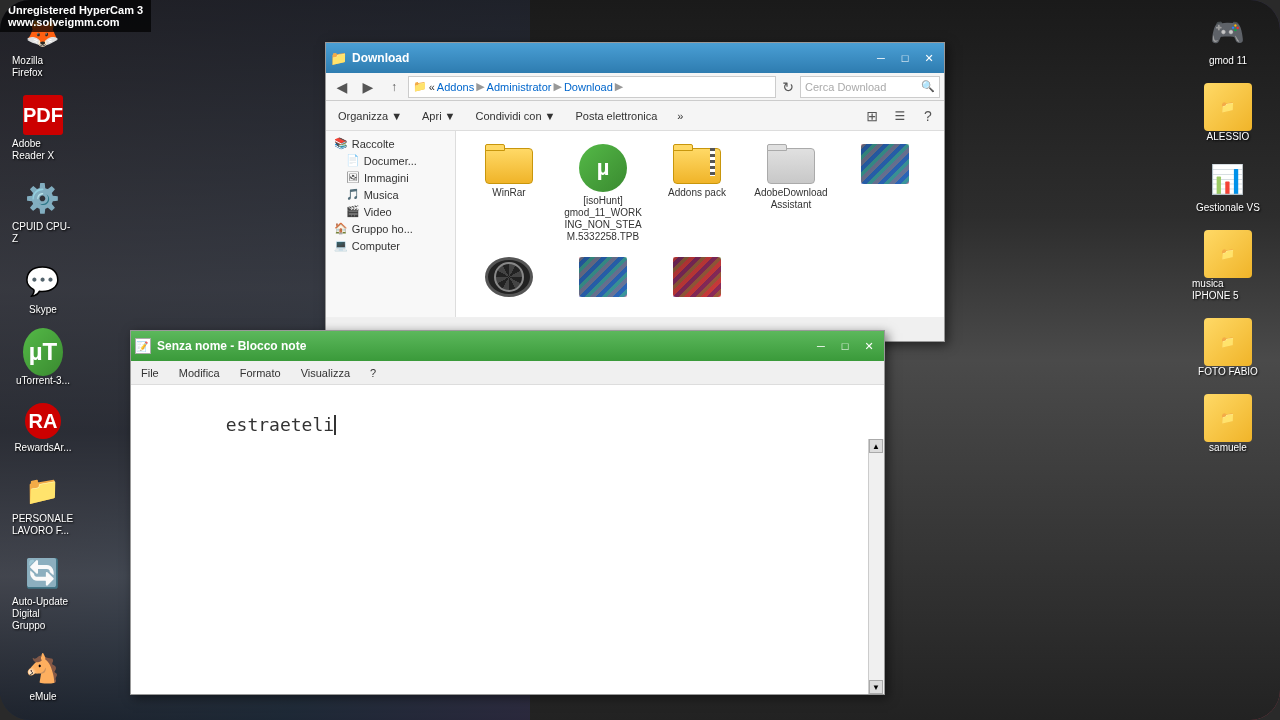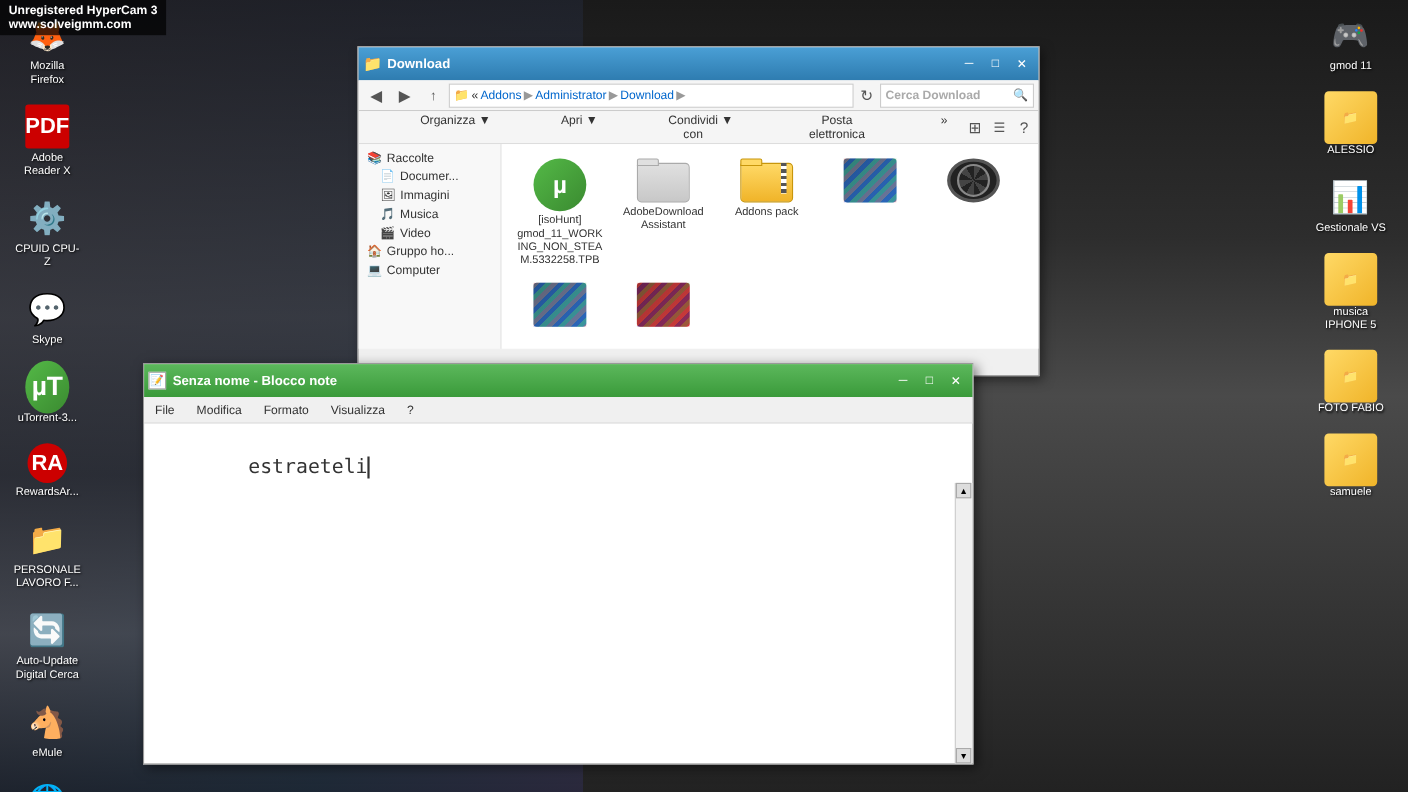--- a/index.html
+++ b/index.html
@@ -13,20 +13,21 @@
       position: relative;
     }
 
     
     .desktop {
       width: 100%;
       height: 100%;
       background: linear-gradient(135deg, #1a1a2e 0%, #16213e 30%, #0f3460 50%, #533483 70%, #e94560 100%);
       position: relative;
       overflow: hidden;
+      border-radius: 30px;
     }
 
     
     .desktop::before {
       content: '';
       position: absolute;
       right: 0;
       top: 0;
       width: 100%;
       height: 100%;
@@ -61,21 +62,20 @@
       margin-bottom: 3px;
       display: flex;
       align-items: center;
       justify-content: center;
       font-size: 28px;
     }
 
     .icon-label {
       color: white;
       font-size: 10px;
-      text-align: center;
       text-shadow: 1px 1px 2px black;
       line-height: 1.2;
       word-break: break-word;
     }
 
     
     .watermark {
       position: absolute;
       top: 0;
       left: 0;
@@ -238,23 +238,22 @@
 
     .action-btn {
       height: 24px;
       padding: 0 8px;
       border: none;
       background: transparent;
       cursor: pointer;
       font-size: 11px;
       color: #333;
       display: flex;
-      align-items: flex-start;
+      align-items: center;
       gap: 3px;
-      margin-left: 44px;
     }
 
     
     .explorer-body {
       display: flex;
       height: calc(100% - 112px);
     }
 
     
     .explorer-sidebar {
@@ -462,21 +461,21 @@
       <div class="icon-label">RewardsAr...</div>
     </div>
 
     <div class="desktop-icon">
       <div class="icon-img">📁</div>
       <div class="icon-label">PERSONALE LAVORO F...</div>
     </div>
 
     <div class="desktop-icon">
       <div class="icon-img">🔄</div>
-      <div class="icon-label">Auto-Update Digital Cerca</div>
+      <div class="icon-label">Auto-Update Digital Gruppo</div>
     </div>
 
     <div class="desktop-icon">
       <div class="icon-img">🐴</div>
       <div class="icon-label">eMule</div>
     </div>
 
     <div class="desktop-icon">
       <div class="icon-img">🌐</div>
 
@@ -543,21 +542,21 @@
           <span style="cursor:pointer; color:#0066cc;">Administrator</span>
           <span class="breadcrumb-sep">▶</span>
           <span style="cursor:pointer; color:#0066cc;">Download</span>
           <span class="breadcrumb-sep">▶</span>
         </div>
       </div>
 
       <button class="nav-btn" style="font-size:14px; width:20px;">↻</button>
 
       <div class="search-box">
-        <span style="color:#aaa;font-weight:bold;">Cerca Download</span>
+        <span style="color:#aaa;">Cerca Download</span>
         <span style="margin-left:auto;">🔍</span>
       </div>
     </div>
 
     <div class="explorer-actionbar">
       <button class="action-btn">
         <span>Organizza</span>
         <span>▼</span>
       </button>
       <button class="action-btn">
@@ -607,44 +606,51 @@
         </div>
         <div class="sidebar-item">
           <span>💻</span>
           <span>Computer</span>
         </div>
       </div>
 
       <div class="explorer-content">
         <div class="file-grid">
 
+          <div class="file-item">
+            <div style="position:relative; width:48px; height:40px; margin-bottom:3px;">
+              <div style="width:48px; height:36px; background:linear-gradient(180deg, #ffd966 0%, #f0b429 100%); border-radius:2px 4px 4px 4px; position:absolute; bottom:0; border:1px solid #c8960c;"></div>
+              <div style="width:20px; height:7px; background:#ffd966; position:absolute; top:0; left:0; border-radius:2px 2px 0 0; border:1px solid #c8960c;"></div>
+            </div>
+            <div class="file-name">WinRar</div>
+          </div>
 
           <div class="file-item">
             <div style="width:48px; height:48px; border-radius:50%; background:linear-gradient(135deg,#54b947,#3a8a30); display:flex; align-items:center; justify-content:center; font-size:22px; font-weight:bold; color:white; margin-bottom:3px;">µ</div>
             <div class="file-name">[isoHunt] gmod_11_WORKING_NON_STEAM.5332258.TPB</div>
-          </div>
-
-          <div class="file-item">
-            <div style="position:relative; width:48px; height:40px; margin-bottom:3px;">
-              <div style="width:48px; height:36px; background:linear-gradient(180deg, #e0e0e0 0%, #c8c8c8 100%); border-radius:2px 4px 4px 4px; position:absolute; bottom:0; border:1px solid #aaa;"></div>
-              <div style="width:20px; height:7px; background:#e0e0e0; position:absolute; top:0; left:0; border-radius:2px 2px 0 0; border:1px solid #aaa;"></div>
-            </div>
-            <div class="file-name">AdobeDownload Assistant</div>
           </div>
 
           <div class="file-item">
             <div style="position:relative; width:48px; height:40px; margin-bottom:3px;">
               <div style="width:48px; height:36px; background:linear-gradient(180deg, #ffd966 0%, #f0b429 100%); border-radius:2px 4px 4px 4px; position:absolute; bottom:0; border:1px solid #c8960c;"></div>
               <div style="width:20px; height:7px; background:#ffd966; position:absolute; top:0; left:0; border-radius:2px 2px 0 0; border:1px solid #c8960c;"></div>
               <div style="position:absolute; right:6px; top:4px; width:5px; height:28px; background:repeating-linear-gradient(180deg, #555 0px, #555 3px, #fff 3px, #fff 6px); z-index:1;"></div>
             </div>
             <div class="file-name">Addons pack</div>
           </div>
 
           <div class="file-item">
+            <div style="position:relative; width:48px; height:40px; margin-bottom:3px;">
+              <div style="width:48px; height:36px; background:linear-gradient(180deg, #e0e0e0 0%, #c8c8c8 100%); border-radius:2px 4px 4px 4px; position:absolute; bottom:0; border:1px solid #aaa;"></div>
+              <div style="width:20px; height:7px; background:#e0e0e0; position:absolute; top:0; left:0; border-radius:2px 2px 0 0; border:1px solid #aaa;"></div>
+            </div>
+            <div class="file-name">AdobeDownload Assistant</div>
+          </div>
+
+          <div class="file-item">
             <div style="width:48px; height:40px; background:linear-gradient(135deg, #1a5f7a, #2980b9); border-radius:3px; display:flex; align-items:center; justify-content:center; position:relative; margin-bottom:3px;">
               <div style="position:absolute; top:0; left:0; right:0; bottom:0; background:repeating-linear-gradient(135deg, rgba(255,100,100,0.3) 0px, rgba(255,100,100,0.3) 4px, rgba(50,50,200,0.3) 4px, rgba(50,50,200,0.3) 8px, rgba(100,200,100,0.3) 8px, rgba(100,200,100,0.3) 12px);"></div>
             </div>
             <div class="file-name"></div>
           </div>
 
           <div class="file-item">
             <div style="width:48px; height:40px; background:#222; border-radius:50%; display:flex; align-items:center; justify-content:center; margin-bottom:3px; border:3px solid #555;">
               <div style="width:30px; height:30px; border-radius:50%; background:repeating-conic-gradient(#444 0deg, #444 30deg, #222 30deg, #222 60deg); border:2px solid #888;"></div>
             </div>

